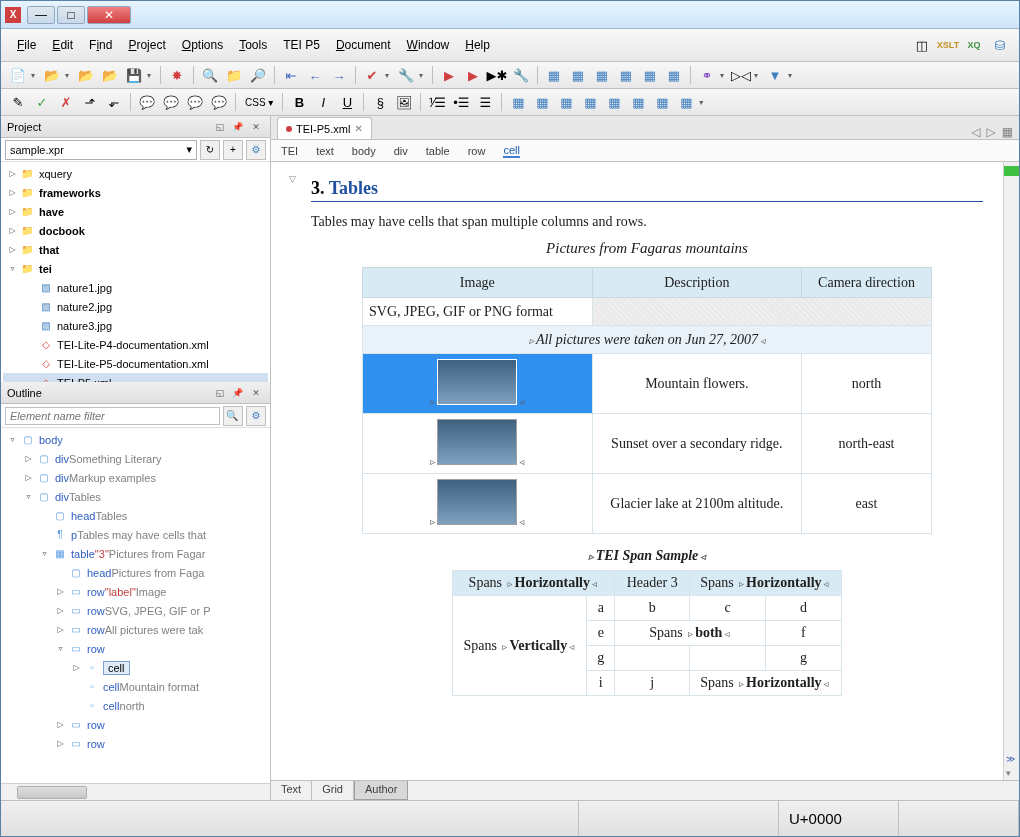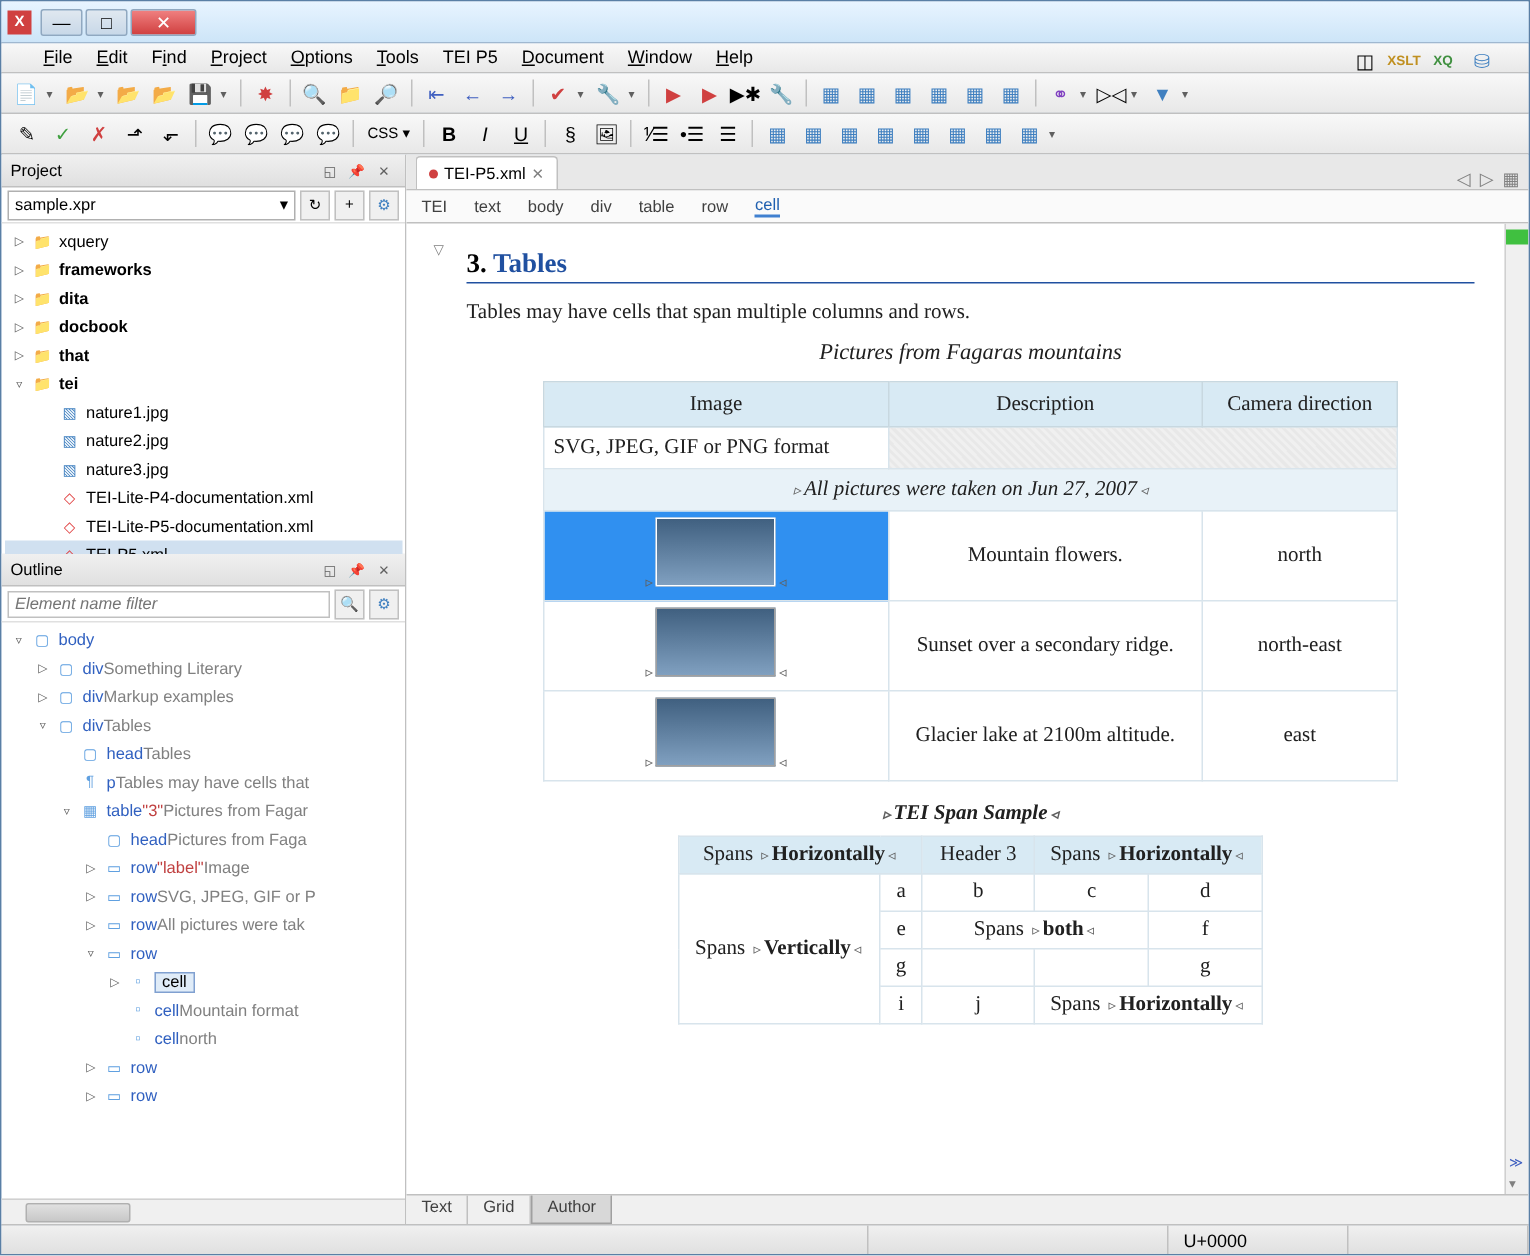--- a/index.html
+++ b/index.html
@@ -4,21 +4,21 @@
 <style>
 * { box-sizing: border-box; margin: 0; padding: 0; }
 body { font-family: "Segoe UI", Tahoma, sans-serif; font-size: 12px; background: #f0f0f0; overflow: hidden; }
 .window { width: 1020px; height: 837px; background: #e8f0f8; border: 1px solid #5a7fa5; display: flex; flex-direction: column; }
 .titlebar { height: 28px; background: linear-gradient(#e8f4ff, #cde5f8); display: flex; align-items: center; padding: 0 4px; border-bottom: 1px solid #a0b8d0; }
 .titlebar-icon { width: 16px; height: 16px; background: #d04040; margin-right: 6px; display:flex;align-items:center;justify-content:center;color:#fff;font-size:10px;font-weight:bold;}
 .titlebar-text { flex: 1; color: #1a3a5a; font-size: 12px; }
 .win-buttons { display: flex; gap: 2px; }
 .win-btn { width: 28px; height: 18px; background: linear-gradient(#e0e8f0,#c8d8e8); border: 1px solid #90a8c0; border-radius: 2px; display:flex;align-items:center;justify-content:center; cursor:pointer; }
 .win-close { background: linear-gradient(#f08080,#d04040); color:#fff; width:44px;}
-.menubar { height: 20px; background: linear-gradient(#f8f8f8,#e8e8e8); display: flex; padding: 0 20px; border-bottom: 1px solid #c0c0c0; }
+.menubar { height: 33px; background: linear-gradient(#f8f8f8,#e8e8e8); display: flex; align-items: center; padding: 0 8px; border-bottom: 1px solid #c0c0c0; }
 .menubar-item { padding: 2px 8px; cursor: pointer; }
 .menubar .u { text-decoration: underline; }
 .menubar-right { margin-left: auto; display:flex; gap:4px; }
 .toolbar { background: linear-gradient(#f8f8f8,#e8e8e8); border-bottom: 1px solid #c0c0c0; padding: 2px 6px; display: flex; align-items: center; gap: 2px; flex-wrap: wrap; min-height: 26px; }
 .tb-btn { width: 22px; height: 22px; display: flex; align-items: center; justify-content: center; cursor: pointer; border-radius: 2px; font-size: 13px; }
 .tb-sep { width: 1px; height: 18px; background: #c0c0c0; margin: 0 3px; }
 .tb-dd { width: 8px; font-size: 8px; color: #606060; }
 .main { flex: 1; display: flex; overflow: hidden; }
 .left-panel { width: 270px; display: flex; flex-direction: column; background: #fff; border-right: 1px solid #c0c0c0; }
 .panel-header { height: 22px; background: linear-gradient(#f0f0f0,#e0e0e0); display: flex; align-items: center; padding: 0 6px; border-bottom: 1px solid #c0c0c0; font-size: 11px; }
@@ -63,21 +63,21 @@
 .thumb { width: 80px; height: 46px; background: linear-gradient(#406080,#80a0c0); display: inline-block; border:1px solid #a0a0a0;}
 .thumb.sel { border: 1px solid #fff; }
 .marker { font-size:10px; color:#606060; padding:0 2px;}
 .span-table { border-collapse: collapse; margin: 4px auto; }
 .span-table th, .span-table td { border: 1px solid #d8e4ec; padding: 4px 10px; text-align: center; font-size:14px;}
 .span-table th { background: #d8eaf4; font-weight:normal;}
 .caption2 { text-align:center; font-style:italic; font-weight:bold; margin:14px 0 6px;}
 .bot-tabs { height:20px; border-top:1px solid #c0c0c0; display:flex; background:#f0f0f0; font-size:11px;}
 .bot-tab { padding:2px 10px; border-right:1px solid #c0c0c0; cursor:pointer; color:#404040;}
 .bot-tab.active { background:#d8d8d8; border:1px solid #a0a0a0; border-top:none;text-align:right;}
-.statusbar { height:20px; background:linear-gradient(#f0f0f0,#e0e0e0); border-top:1px solid #c0c0c0; display:flex; font-size:12px;}
+.statusbar { height:36px; background:linear-gradient(#f0f0f0,#e0e0e0); border-top:1px solid #c0c0c0; display:flex; font-size:15px;}
 .status-cell { border-right:1px solid #c0c0c0; padding:2px 10px; display:flex; align-items:center;}
 .status-cell.wide { flex:1;}
 .hscroll { height:17px; background:#f0f0f0; border-top:1px solid #d0d0d0; position:relative;}
 .hscroll-thumb { position:absolute; left:16px; top:2px; width:70px; height:13px; background:linear-gradient(#e0e0e0,#c8c8c8); border:1px solid #b0b0b0; border-radius:2px;}
 .vstrip { width:16px; background:#f0f0f0; border-left:1px solid #d0d0d0; display:flex;flex-direction:column;}
 .vstrip-mark { width:100%; height:10px; margin-top:4px;}
 .editor-wrap { flex:1; display:flex; overflow:hidden;}
 b.h { font-weight:bold;}
 </style>
 </head>
@@ -223,21 +223,21 @@
             <span>xquery</span>
           </div>
           <div class="tree-item" style="padding-left: 4px;">
             <span class="tr-exp">▷</span>
             <span class="tr-ico fld">📁</span>
             <span style="font-weight:bold;">frameworks</span>
           </div>
           <div class="tree-item" style="padding-left: 4px;">
             <span class="tr-exp">▷</span>
             <span class="tr-ico fld">📁</span>
-            <span style="font-weight:bold;">dita</span>
+            <span style="font-weight:bold;">have</span>
           </div>
           <div class="tree-item" style="padding-left: 4px;">
             <span class="tr-exp">▷</span>
             <span class="tr-ico fld">📁</span>
             <span style="font-weight:bold;">docbook</span>
           </div>
           <div class="tree-item" style="padding-left: 4px;">
             <span class="tr-exp">▷</span>
             <span class="tr-ico fld">📁</span>
             <span style="font-weight:bold;">that</span>

